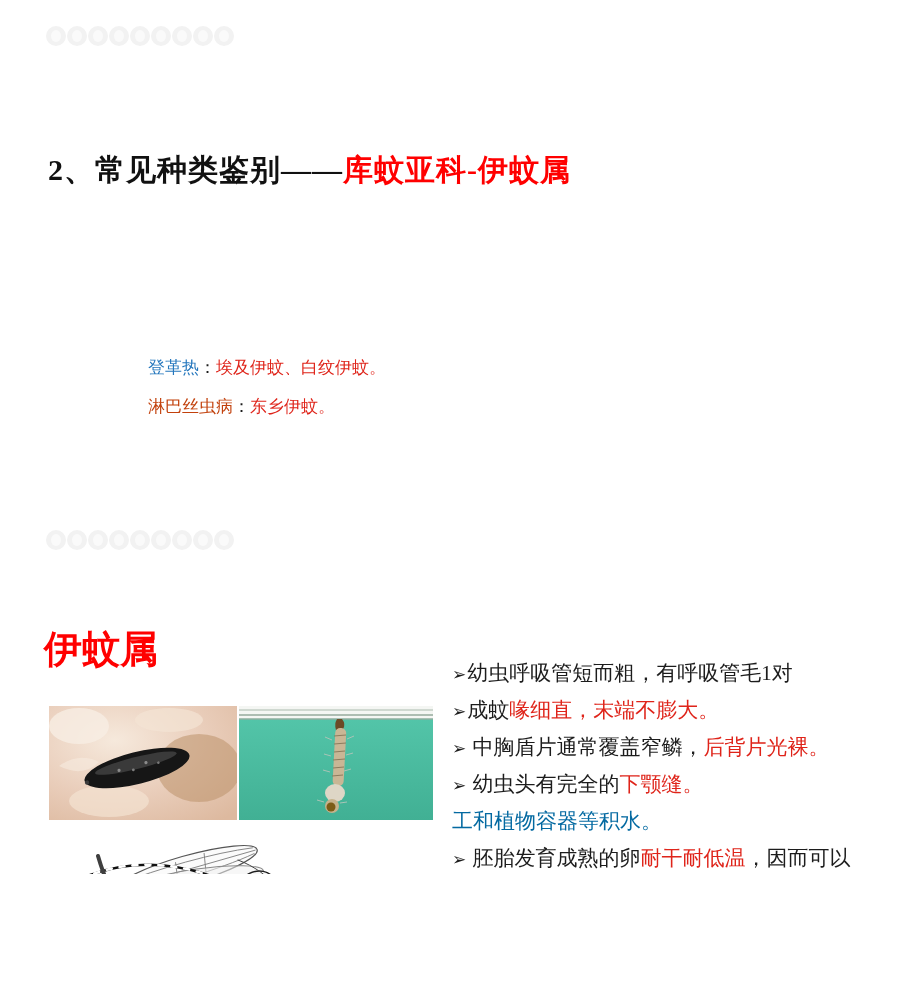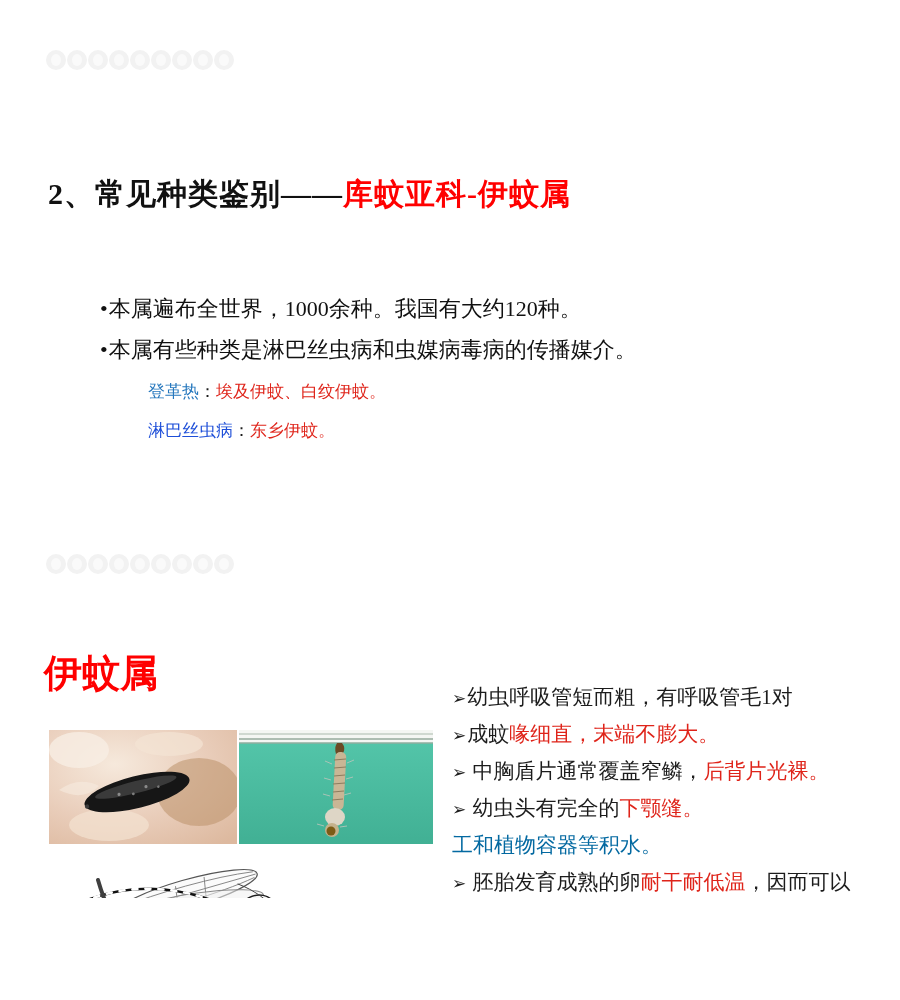--- a/index.html
+++ b/index.html
@@ -1,17 +1,17 @@
 <!DOCTYPE html>
 <html><head>
 <meta charset="utf-8">
 <style>
   html,body{margin:0;padding:0;}
   body{width:900px;height:1000px;background:#fff;font-family:"Liberation Serif","DejaVu Serif",serif;}
-  .page{position:relative;width:900px;height:874px;background:#fff;overflow:hidden;margin-top:24px;}
+  .page{position:relative;width:900px;height:874px;background:#fff;overflow:hidden;}
 
   .watermark{position:absolute;display:flex;gap:1px;}
   .wm-row1{left:46px;top:26px;}
   .wm-row2{left:46px;top:530px;}
   .wm{width:20px;height:20px;border-radius:50%;background:#f2f2f2;position:relative;flex:0 0 auto;}
   .wm::after{content:"";position:absolute;left:5px;top:4px;width:10px;height:12px;border-radius:50%;background:#fafafa;}
 
   .title{position:absolute;left:48px;top:150px;font-size:30px;font-weight:bold;color:#111;white-space:nowrap;letter-spacing:1px;}
 
   .intro{position:absolute;left:100px;top:264px;font-size:22px;color:#111;}
@@ -58,28 +58,24 @@
       <span class="wm"></span>
       <span class="wm"></span>
       <span class="wm"></span>
       <span class="wm"></span>
     </div>
 
   <h1 class="title" style="margin:0;">
     <span style="color: rgb(17, 17, 17);">2、常见种类鉴别——</span><span style="color: rgb(255, 0, 0);">库蚊亚科-伊蚊属</span>
   </h1>
 
-  <div class="intro">
-      <p><span class="dot">•</span><span>本属遍布全世界，1000余种。我国有大约120种。</span></p>
-      <p><span class="dot">•</span><span>本属有些种类是淋巴丝虫病和虫媒病毒病的传播媒介。</span></p>
-    </div>
 
   <div class="diseases">
       <p><span style="color: rgb(37, 119, 189);">登革热</span><span style="color: rgb(28, 28, 28);">：</span><span style="color: rgb(223, 36, 26);">埃及伊蚊、白纹伊蚊。</span></p>
-      <p><span style="color: #1d4ed8; font-family: Liberation Mono, monospace;">淋巴丝虫病</span><span style="color: rgb(28, 28, 28);">：</span><span style="color: rgb(223, 36, 26);">东乡伊蚊。</span></p>
+      <p><span style="color: #c2410c; font-family: Liberation Mono, monospace;">淋巴丝虫病</span><span style="color: rgb(28, 28, 28);">：</span><span style="color: rgb(223, 36, 26);">东乡伊蚊。</span></p>
     </div>
 
   <h2 class="genus" style="margin: 0px; color: rgb(255, 0, 0);">伊蚊属</h2>
 
   <div class="photo photo-egg">
     <svg width="188" height="114" viewBox="0 0 188 114">
       <defs>
         <radialGradient id="creambg" cx="35%" cy="30%" r="90%">
           <stop offset="0%" stop-color="#f6e9dc"></stop>
             <stop offset="55%" stop-color="#e9cdba"></stop>

